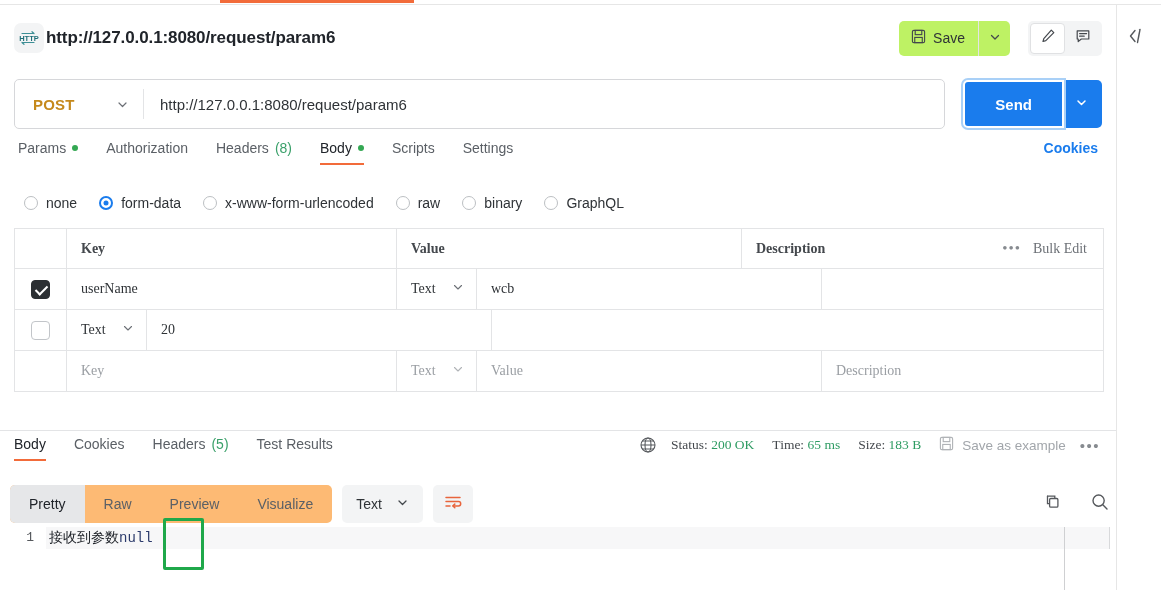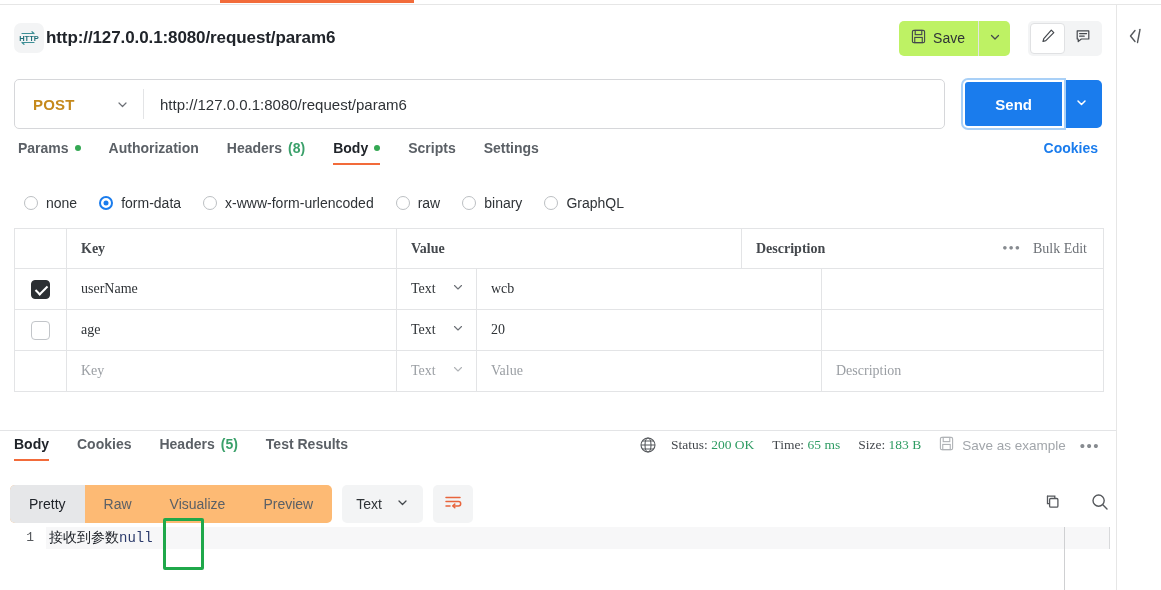--- a/index.html
+++ b/index.html
@@ -108,21 +108,21 @@
   }
 
   
   .req-tabs {
     position: absolute; top: 140px; left: 0; width: 1116px; height: 36px;
     display: flex; align-items: flex-start; padding: 0 18px;
   }
   .rtab {
     position: relative; font-size: 14px; color: #5b6066; margin-right: 28px;
     padding-bottom: 9px; cursor: pointer; display: flex; align-items: center;
-    gap: 6px; white-space: nowrap; font-weight: bold;
+    gap: 6px; white-space: nowrap;
   }
   .rtab.active { color: #20242a; }
   .rtab.active::after {
     content: ""; position: absolute; left: 0; right: 0; bottom: 0;
     height: 2px; background: #f26b3a;
   }
   .dot { width: 6px; height: 6px; border-radius: 50%; background: #34a853; }
   .count { color: #3aa06a; }
   .cookies-link {
     margin-left: auto; font-size: 14px; color: #1a7ced; font-weight: bold;
@@ -432,21 +432,20 @@
       </span>
     </div>
     <div class="cell c-val">wcb</div>
     <div class="cell c-desc"></div>
   </div>
 
   <div class="kv-row">
     <div class="cell c-check">
       <span class="chk"></span>
     </div>
-    <div class="cell c-key">age</div>
     <div class="cell c-type">
       <span>Text</span>
       <span>
         <svg width="12" height="12" viewBox="0 0 12 12" fill="none" stroke="#6c7076" stroke-width="1.1">
           <path d="M2.5 4.5L6 8l3.5-3.5" stroke-linecap="round" stroke-linejoin="round"></path>
         </svg>
       </span>
     </div>
     <div class="cell c-val">20</div>
     <div class="cell c-desc"></div>
@@ -517,22 +516,22 @@
       <span>Save as example</span>
     </span>
     <span class="more-dots">•••</span>
   </div>
 </div>
 
 <div class="viewer-bar">
   <div class="seg">
     <div class="seg-item active">Pretty</div>
     <div class="seg-item">Raw</div>
+    <div class="seg-item">Preview</div>
     <div class="seg-item">Visualize</div>
-    <div class="seg-item">Preview</div>
   </div>
   <div class="fmt-select">
     <span>Text</span>
     <span>
       <svg width="13" height="13" viewBox="0 0 13 13" fill="none" stroke="#44484d" stroke-width="1.3">
         <path d="M3 5L6.5 8.5 10 5" stroke-linecap="round" stroke-linejoin="round"></path>
       </svg>
     </span>
   </div>
   <div class="wrap-btn">

